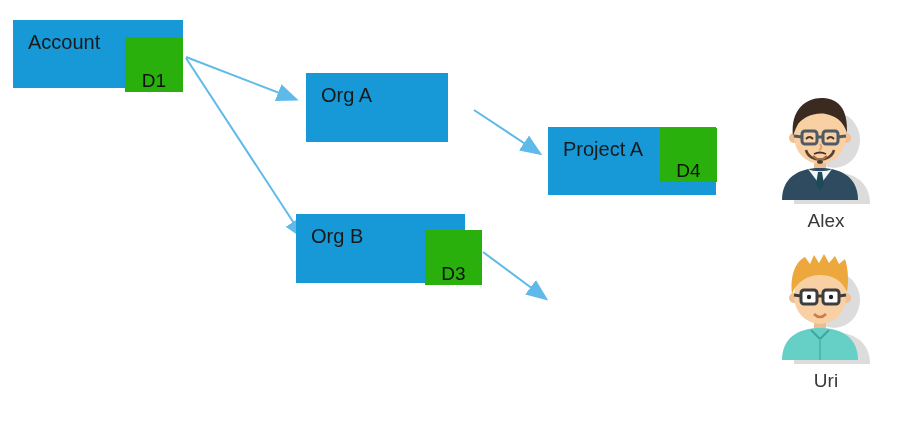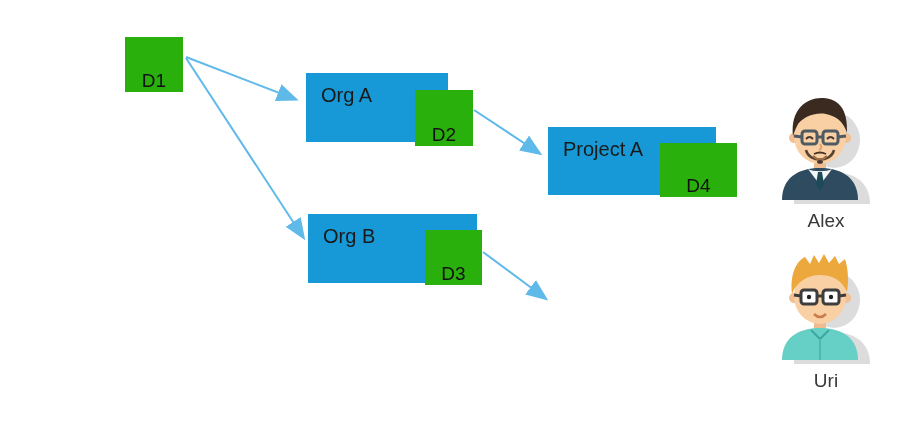--- a/index.html
+++ b/index.html
@@ -39,39 +39,39 @@
       <marker id="arrowhead" markerWidth="11" markerHeight="9" refX="9" refY="4.5" orient="auto">
         <path class="edge-head" d="M0,0 L11,4.5 L0,9 Z"></path>
       </marker>
     </defs>
     <line class="edge" x1="186" y1="57" x2="295" y2="99" marker-end="url(#arrowhead)"></line>
     <line class="edge" x1="186" y1="58" x2="303" y2="237" marker-end="url(#arrowhead)"></line>
     <line class="edge" x1="474" y1="110" x2="539" y2="153" marker-end="url(#arrowhead)"></line>
     <line class="edge" x1="483" y1="252" x2="545" y2="298" marker-end="url(#arrowhead)"></line>
   </svg>
 
+  <div class="node" style="left:13px;top:20px;width:170px;height:68px">
+    <span class="label">Account</span>
+  </div>
   <div class="badge" style="left:125px;top:37px;width:58px;height:55px">
     <span>D1</span>
   </div>
 
   <div class="node" style="left:306px;top:73px;width:142px;height:69px">
     <span class="label">Org A</span>
   </div>
-  <div class="badge" style="left:415px;top:90px;width:58px;height:56px">
-    <span>D2</span>
-  </div>
 
   <div class="node" style="left:548px;top:127px;width:168px;height:68px">
     <span class="label">Project A</span>
   </div>
-  <div class="badge" style="left:660px;top:143px;width:77px;height:54px">
+  <div class="badge" style="left:660px;top:128px;width:57px;height:54px">
     <span>D4</span>
   </div>
 
-  <div class="node" style="left:308px;top:214px;width:169px;height:69px">
+  <div class="node" style="left:296px;top:214px;width:169px;height:69px">
     <span class="label">Org B</span>
   </div>
   <div class="badge" style="left:425px;top:230px;width:57px;height:55px">
     <span>D3</span>
   </div>
 
 
   <div class="person" style="left:778px;top:92px">
     <svg width="96" height="112" viewBox="0 0 96 112">
 

